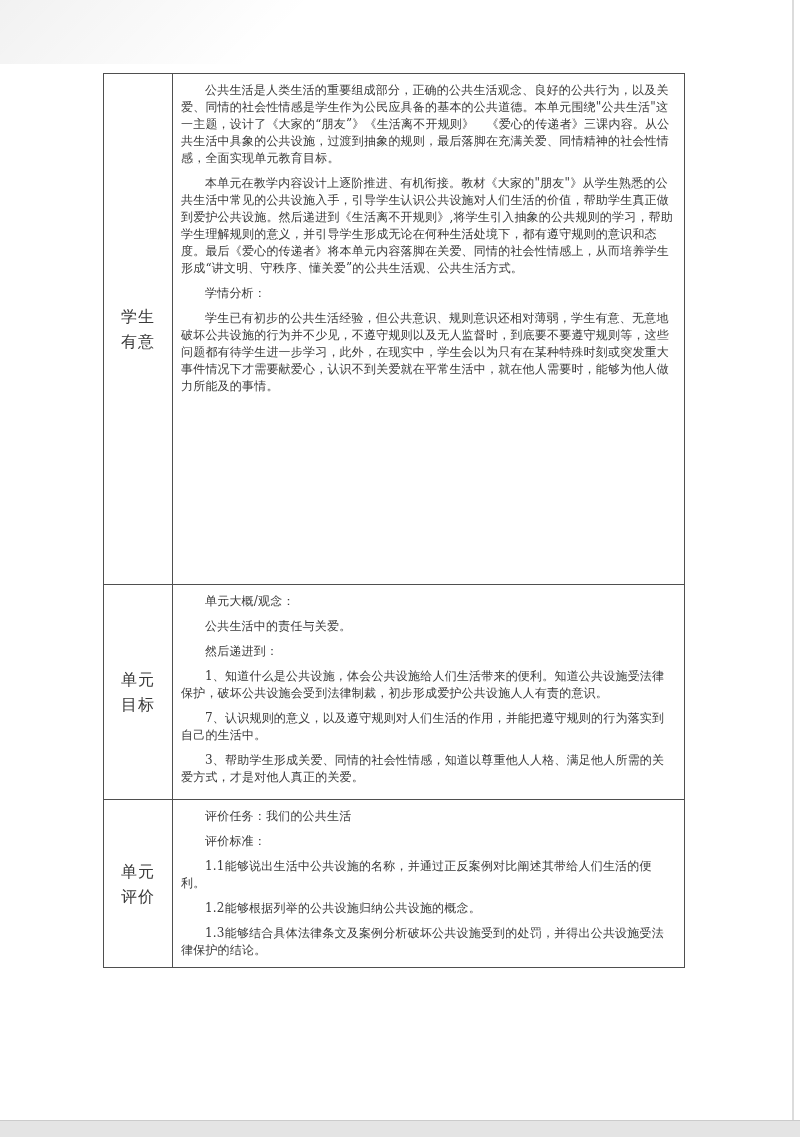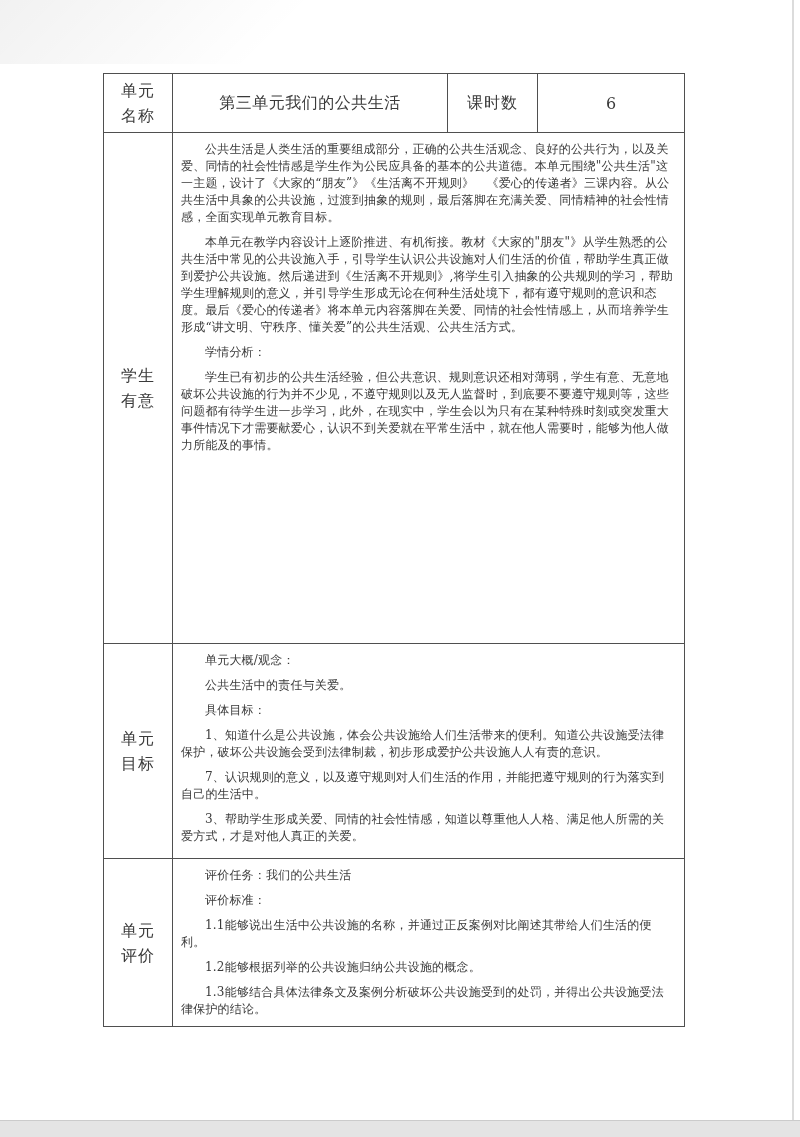--- a/index.html
+++ b/index.html
@@ -93,49 +93,41 @@
   <div class="top-shade"></div>
 
   <table class="unit-plan">
     <colgroup>
       <col style="width:69px">
       <col style="width:275px">
       <col style="width:90px">
       <col style="width:147px">
     </colgroup>
     <tbody>
-      <tr class="header-row">
-        <td class="label-cell">
-          <span class="label-wrap">单元名称</span>
-        </td>
-        <td class="unit-name-value">第三单元我们的公共生活</td>
-        <td class="hours-label">课时数</td>
-        <td class="hours-value">6</td>
-      </tr>
 
       <tr style="height:511px">
         <td class="label-cell">
           <span class="label-wrap">学生有意</span>
         </td>
         <td class="content-cell" colspan="3">
           <p>公共生活是人类生活的重要组成部分，正确的公共生活观念、良好的公共行为，以及关爱、同情的社会性情感是学生作为公民应具备的基本的公共道德。本单元围绕"公共生活"这一主题，设计了《大家的“朋友”》《生活离不开规则》　《爱心的传递者》三课内容。从公共生活中具象的公共设施，过渡到抽象的规则，最后落脚在充满关爱、同情精神的社会性情感，全面实现单元教育目标。</p>
           <p>本单元在教学内容设计上逐阶推进、有机衔接。教材《大家的"朋友"》从学生熟悉的公共生活中常见的公共设施入手，引导学生认识公共设施对人们生活的价值，帮助学生真正做到爱护公共设施。然后递进到《生活离不开规则》,将学生引入抽象的公共规则的学习，帮助学生理解规则的意义，并引导学生形成无论在何种生活处境下，都有遵守规则的意识和态度。最后《爱心的传递者》将本单元内容落脚在关爱、同情的社会性情感上，从而培养学生形成“讲文明、守秩序、懂关爱”的公共生活观、公共生活方式。</p>
           <p>学情分析：</p>
           <p>学生已有初步的公共生活经验，但公共意识、规则意识还相对薄弱，学生有意、无意地破坏公共设施的行为并不少见，不遵守规则以及无人监督时，到底要不要遵守规则等，这些问题都有待学生进一步学习，此外，在现实中，学生会以为只有在某种特殊时刻或突发重大事件情况下才需要献爱心，认识不到关爱就在平常生活中，就在他人需要时，能够为他人做力所能及的事情。</p>
         </td>
       </tr>
 
       <tr style="height:215px">
         <td class="label-cell">
           <span class="label-wrap">单元目标</span>
         </td>
         <td class="content-cell" colspan="3">
           <p>单元大概/观念：</p>
           <p>公共生活中的责任与关爱。</p>
-          <p>具体目标：</p>
+          <p>然后递进到：</p>
           <p>1、知道什么是公共设施，体会公共设施给人们生活带来的便利。知道公共设施受法律保护，破坏公共设施会受到法律制裁，初步形成爱护公共设施人人有责的意识。</p>
           <p>7、认识规则的意义，以及遵守规则对人们生活的作用，并能把遵守规则的行为落实到自己的生活中。</p>
           <p>3、帮助学生形成关爱、同情的社会性情感，知道以尊重他人人格、满足他人所需的关爱方式，才是对他人真正的关爱。</p>
         </td>
       </tr>
 
       <tr style="height:145px">
         <td class="label-cell">
           <span class="label-wrap">单元评价</span>
         </td>

